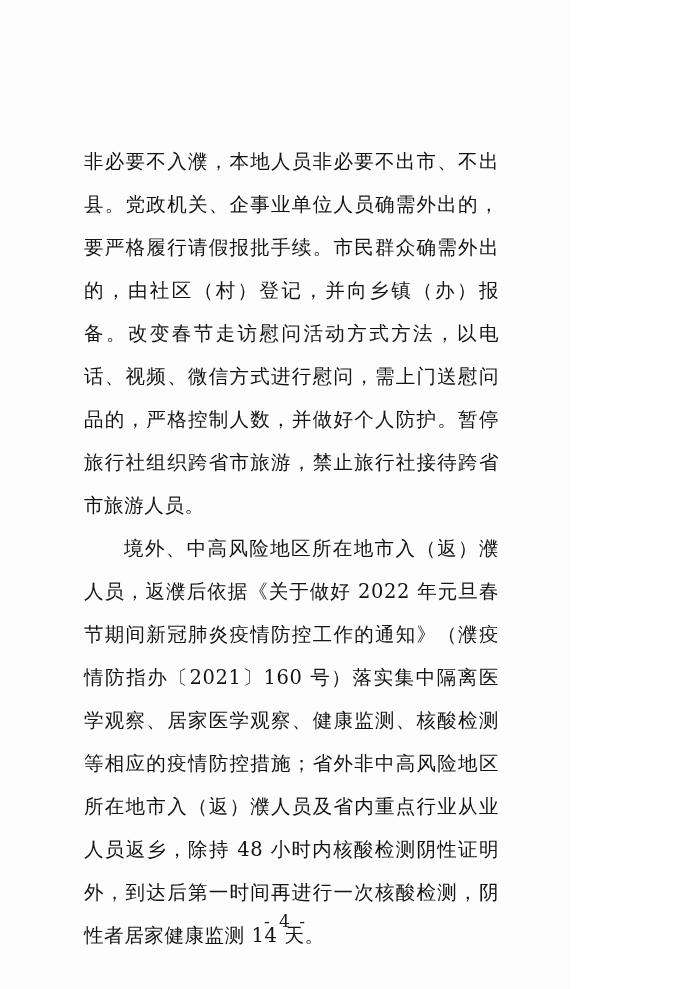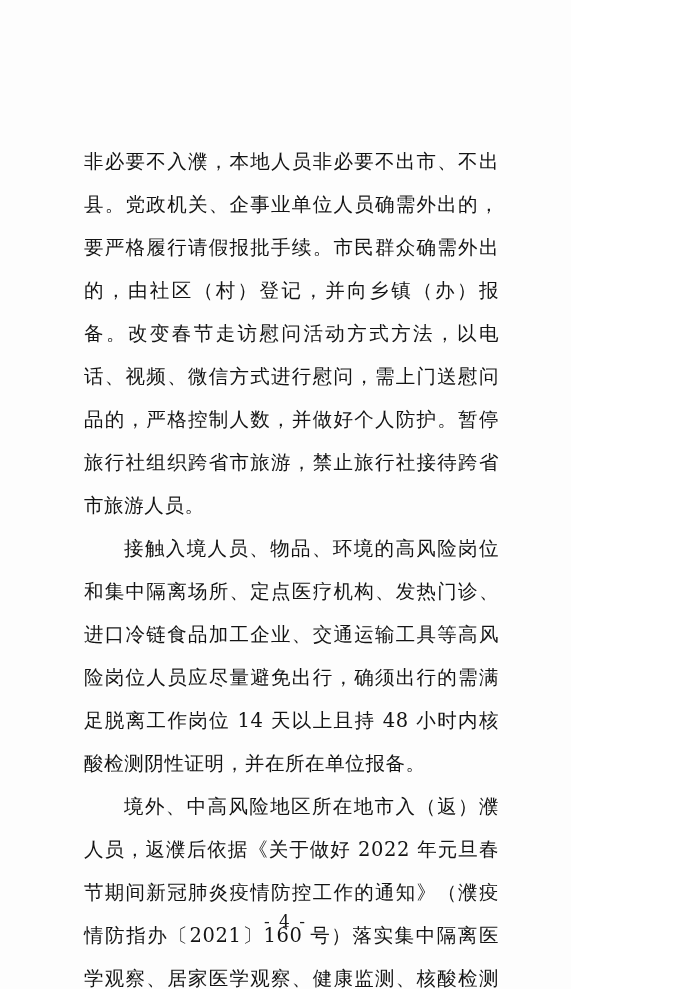--- a/index.html
+++ b/index.html
@@ -50,20 +50,19 @@
   .footer-inner {
     display: inline-block;
   }
 </style>
 </head>
 <body>
 
 <div class="page">
   <div class="doc-body">
     <p class="para">非必要不入濮，本地人员非必要不出市、不出县。党政机关、企事业单位人员确需外出的，要严格履行请假报批手续。市民群众确需外出的，由社区（村）登记，并向乡镇（办）报备。改变春节走访慰问活动方式方法，以电话、视频、微信方式进行慰问，需上门送慰问品的，严格控制人数，并做好个人防护。暂停旅行社组织跨省市旅游，禁止旅行社接待跨省市旅游人员。</p>
-    <p class="para indent">接触入境人员、物品、环境的高风险岗位和集中隔离场所、定点医疗机构、发热门诊、进口冷链食品加工企业、交通运输工具等高风险岗位人员应尽量避免出行，确须出行的需满足脱离工作岗位 14 天以上且持 48 小时内核酸检测阴性证明，并在所在单位报备。</p>
     <p class="para indent">境外、中高风险地区所在地市入（返）濮人员，返濮后依据《关于做好 2022 年元旦春节期间新冠肺炎疫情防控工作的通知》（濮疫情防指办〔2021〕160 号）落实集中隔离医学观察、居家医学观察、健康监测、核酸检测等相应的疫情防控措施；省外非中高风险地区所在地市入（返）濮人员及省内重点行业从业人员返乡，除持 48 小时内核酸检测阴性证明外，到达后第一时间再进行一次核酸检测，阴性者居家健康监测 14 天。</p>
 
   </div>
   <div class="footer">
     <span class="footer-inner">- 4 -</span>
   </div>
 </div>
 
 </body></html>

